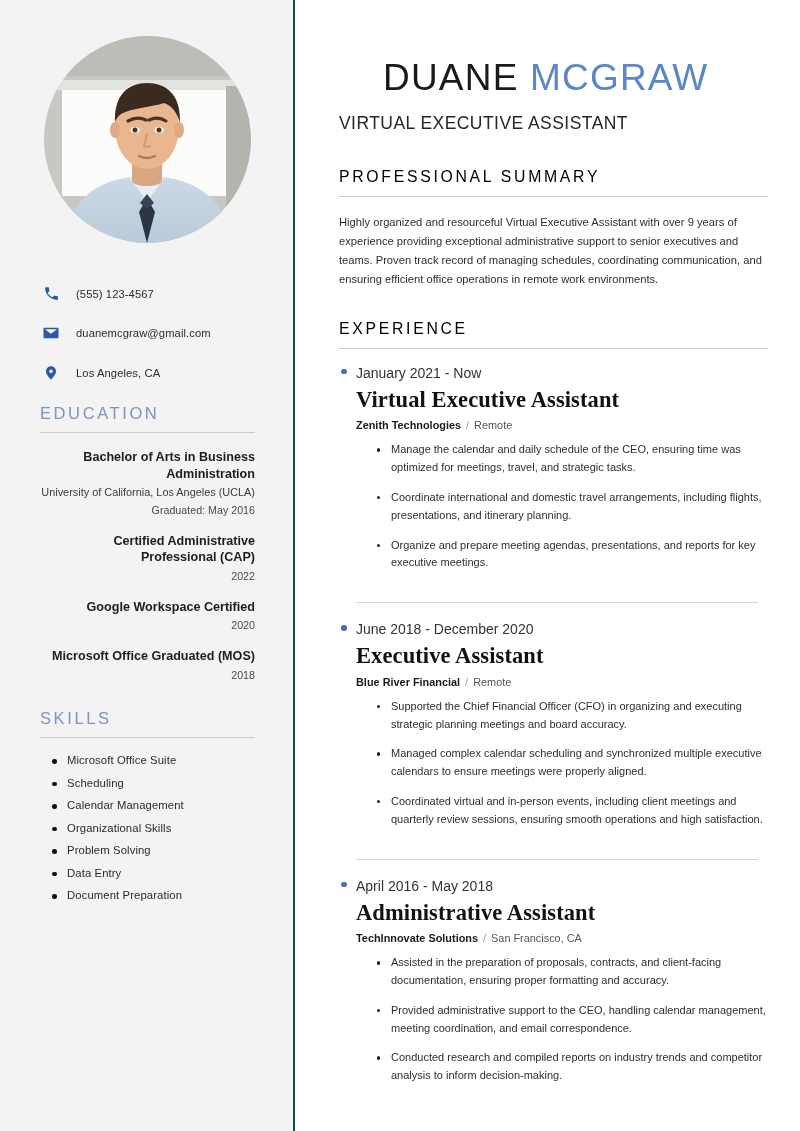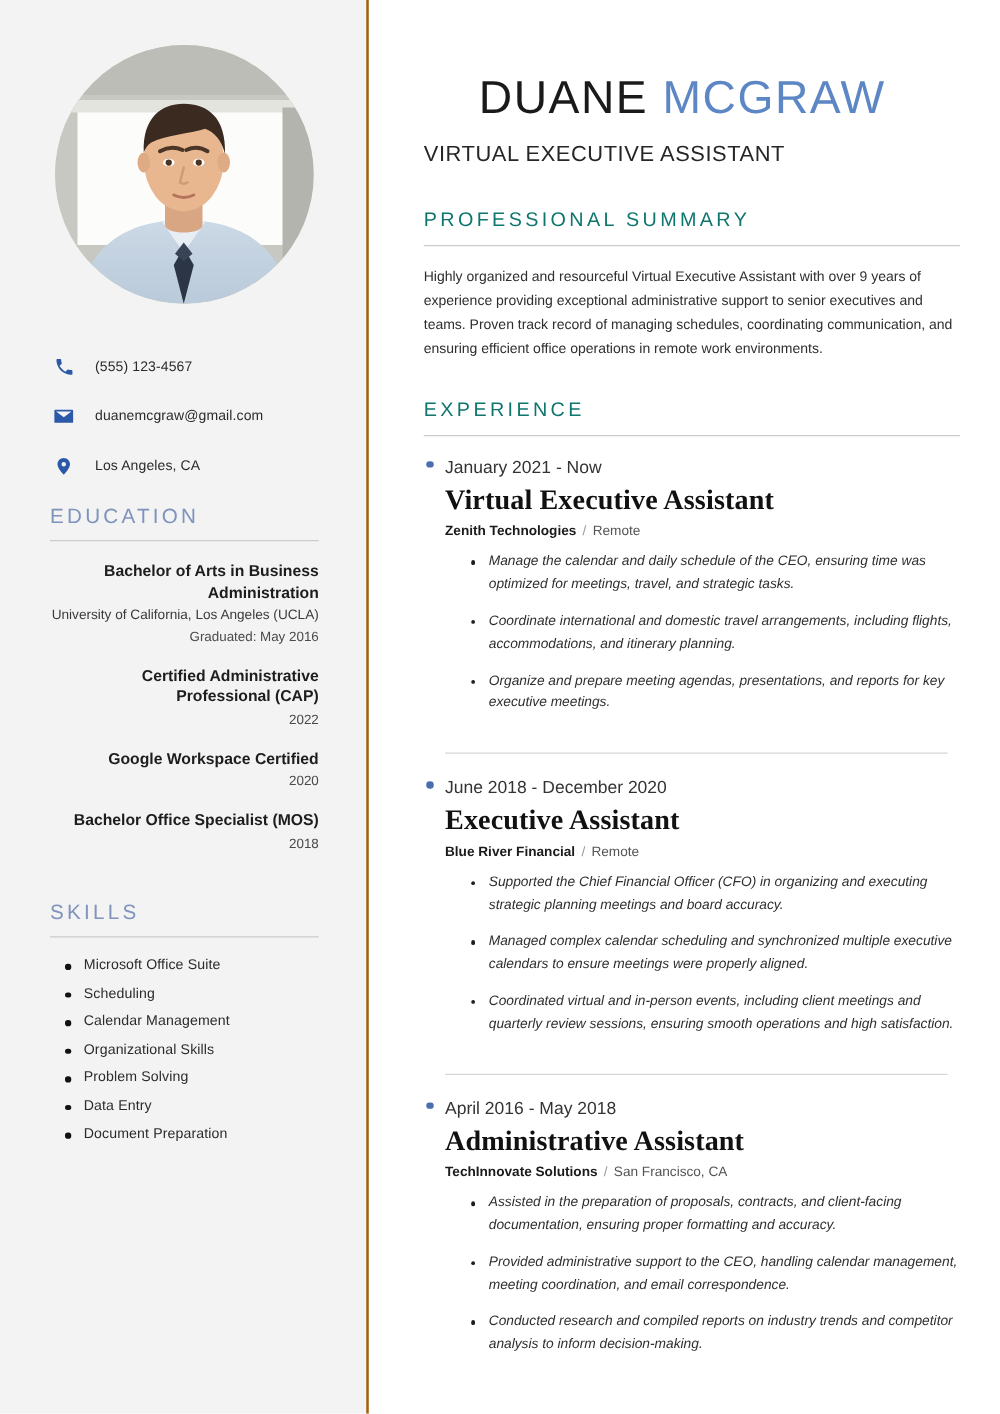--- a/index.html
+++ b/index.html
@@ -17,21 +17,21 @@
     width: 800px;
     height: 1131px;
     background: #ffffff;
   }
 
   
   .sidebar {
     width: 295px;
     flex: 0 0 295px;
     background: #f2f3f2;
-    border-right: 2px solid #a16207;
+    border-right: 2px solid #14532d;
     padding: 34px 38px 0 40px;
     position: relative;
   }
 
   .photo-wrap {
     width: 207px;
     height: 207px;
     border-radius: 50%;
     overflow: hidden;
     margin: 2px auto 0 auto;
@@ -89,21 +89,21 @@
     font-size: 10.9px;
     color: #3b3b3b;
     line-height: 1.32;
   }
   .edu-date {
     font-size: 10.7px;
     color: #4a4a4a;
     margin-top: 4px;
   }
 
-  .skills-head-wrap { margin-top: 40px; }
+  .skills-head-wrap { margin-top: 28px; }
   .skills-list {
     list-style: none;
     padding-left: 12px;
   }
   .skills-list li {
     font-size: 11.3px;
     color: #2b2b2b;
     margin-bottom: 10.5px;
     position: relative;
     padding-left: 15px;
@@ -142,21 +142,21 @@
     font-size: 17.5px;
     color: #262626;
     letter-spacing: 0.45px;
     font-weight: 400;
     margin-bottom: 34px;
   }
 
   .main-head {
     font-size: 15.8px;
     letter-spacing: 2.7px;
-    color: #0f766e;
+    color: #000000;
     font-weight: 400;
     padding-bottom: 10px;
   }
   .main-rule {
     height: 1px;
     background: #c9cbcc;
     margin-bottom: 16px;
   }
 
   .summary {
@@ -212,21 +212,20 @@
     color: #9a9a9a;
     margin: 0 5px;
   }
   .exp-company .loc {
     color: #555555;
   }
 
   .exp-bullets {
     list-style: none;
     margin-left: 38px;
-    font-style: italic;
   }
   .exp-bullets li {
     font-size: 11px;
     line-height: 1.62;
     color: #2e2e2e;
     position: relative;
     padding-left: 14px;
     margin-bottom: 12px;
   }
   .exp-bullets li::before {
@@ -348,21 +347,21 @@
         <div class="edu-degree">Certified Administrative Professional (CAP)</div>
         <div class="edu-date">2022</div>
       </div>
 
       <div class="edu-block">
         <div class="edu-degree">Google Workspace Certified</div>
         <div class="edu-date">2020</div>
       </div>
 
       <div class="edu-block">
-        <div class="edu-degree">Bachelor Office Specialist (MOS)</div>
+        <div class="edu-degree">Microsoft Office Graduated (MOS)</div>
         <div class="edu-date">2018</div>
       </div>
     </div>
 
     <div class="skills-head-wrap">
       <div class="side-head">SKILLS</div>
       <div class="side-rule"></div>
       <ul class="skills-list">
         <li>Microsoft Office Suite</li>
         <li>Scheduling</li>
@@ -395,21 +394,21 @@
       <div class="main-rule"></div>
 
       <div class="exp-item">
         <div class="exp-date">January 2021 - Now</div>
         <div class="exp-role">Virtual Executive Assistant</div>
         <div class="exp-company">
           <span class="co">Zenith Technologies</span><span class="sep">/</span><span class="loc">Remote</span>
         </div>
         <ul class="exp-bullets">
           <li>Manage the calendar and daily schedule of the CEO, ensuring time was optimized for meetings, travel, and strategic tasks.</li>
-          <li>Coordinate international and domestic travel arrangements, including flights, accommodations, and itinerary planning.</li>
+          <li>Coordinate international and domestic travel arrangements, including flights, presentations, and itinerary planning.</li>
           <li>Organize and prepare meeting agendas, presentations, and reports for key executive meetings.</li>
         </ul>
       </div>
       <div class="exp-divider"></div>
 
       <div class="exp-item">
         <div class="exp-date">June 2018 - December 2020</div>
         <div class="exp-role">Executive Assistant</div>
         <div class="exp-company">
           <span class="co">Blue River Financial</span><span class="sep">/</span><span class="loc">Remote</span>

